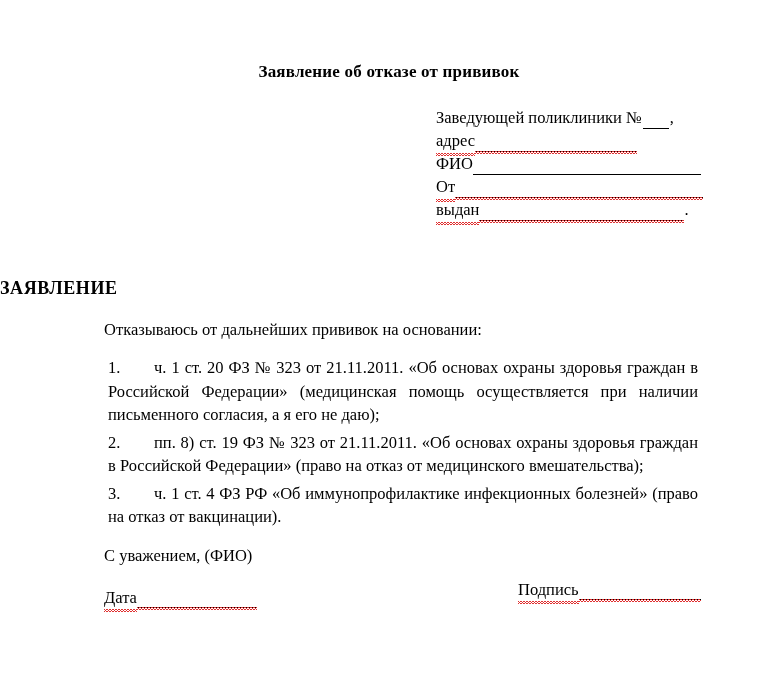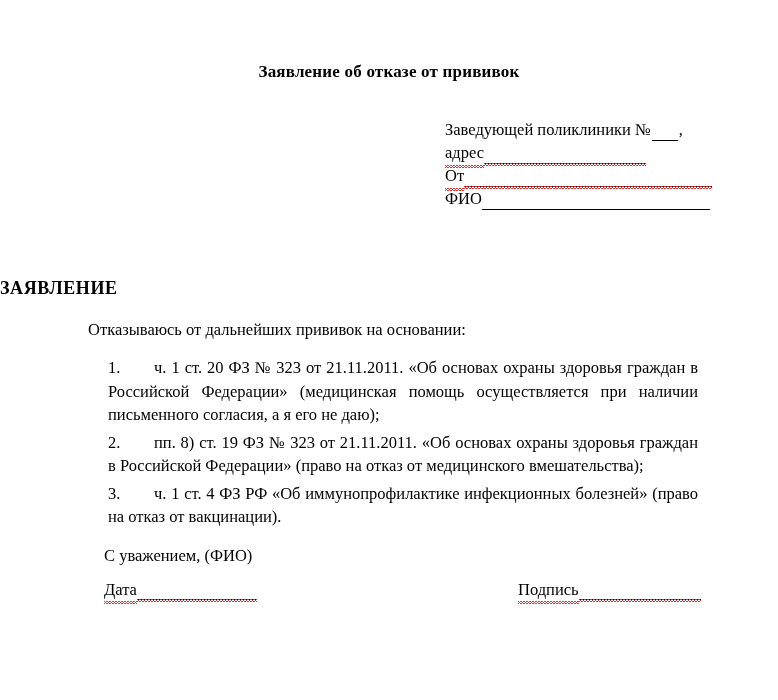--- a/index.html
+++ b/index.html
@@ -29,26 +29,25 @@
     width: 778px;
     text-align: center;
     font-size: 17px;
     font-weight: bold;
     letter-spacing: 0.2px;
   }
 
   
   .addressee {
     position: absolute;
-    left: 445px;
+    left: 436px;
     top: 106px;
     width: 272px;
     font-size: 16.5px;
     line-height: 23px;
-    margin-top: 12px;
   }
   .addr-row {
     position: relative;
     white-space: nowrap;
     height: 23px;
   }
   .addr-label {
     display: inline-block;
   }
   .fill {
@@ -107,21 +106,21 @@
     width: 778px;
     text-align: left;
     font-size: 18px;
     font-weight: bold;
     letter-spacing: 0.6px;
   }
 
   
   .intro {
     position: absolute;
-    left: 88px;
+    left: 104px;
     top: 320px;
     width: 600px;
     font-size: 16.5px;
   }
   .clauses {
     position: absolute;
     left: 104px;
     top: 352px;
     width: 598px;
     font-size: 16.5px;
@@ -148,21 +147,21 @@
   .sign-row {
     position: absolute;
     left: 104px;
     top: 580px;
     width: 600px;
     font-size: 16.5px;
   }
   .sign-left {
     position: absolute;
     left: 0;
-    top: 0;
+    top: 8px;
     white-space: nowrap;
   }
   .sign-right {
     position: absolute;
     left: 414px;
     top: 0;
     white-space: nowrap;
   }
 </style>
 </head>
@@ -176,28 +175,31 @@
 
     <div class="addr-row">
       <span class="addr-label">Заведующей поликлиники №</span><span class="blank-short"></span><span>,</span>
     </div>
 
     <div class="addr-row">
       <span class="addr-label sqtext">адрес</span><span class="fill sq" style="width:162px"></span>
     </div>
 
     <div class="addr-row">
+      <span class="addr-label">ФИО</span><span class="fill" style="width:228px"></span>
+    </div>
+
+    <div class="addr-row">
       <span class="addr-label sqtext">От</span><span class="fill sq" style="width:248px"></span>
     </div>
 
-    <div class="addr-row">
-      <span class="addr-label">ФИО</span><span class="fill" style="width:228px"></span>
-    </div>
-
-
+
+    <div class="addr-row">
+      <span class="addr-label sqtext">выдан</span><span class="fill sq" style="width:205px"></span><span>.</span>
+    </div>
 
   </div>
 
   <div class="section-heading">ЗАЯВЛЕНИЕ</div>
 
   <div class="intro">Отказываюсь от дальнейших прививок на основании:</div>
 
   <div class="clauses">
     <p class="clause">
       <span class="num">1.</span><span>ч. 1 ст. 20  ФЗ № 323 от 21.11.2011. «Об основах охраны здоровья граждан в Российской Федерации» (медицинская помощь осуществляется при наличии письменного согласия, а я его не даю);</span>

